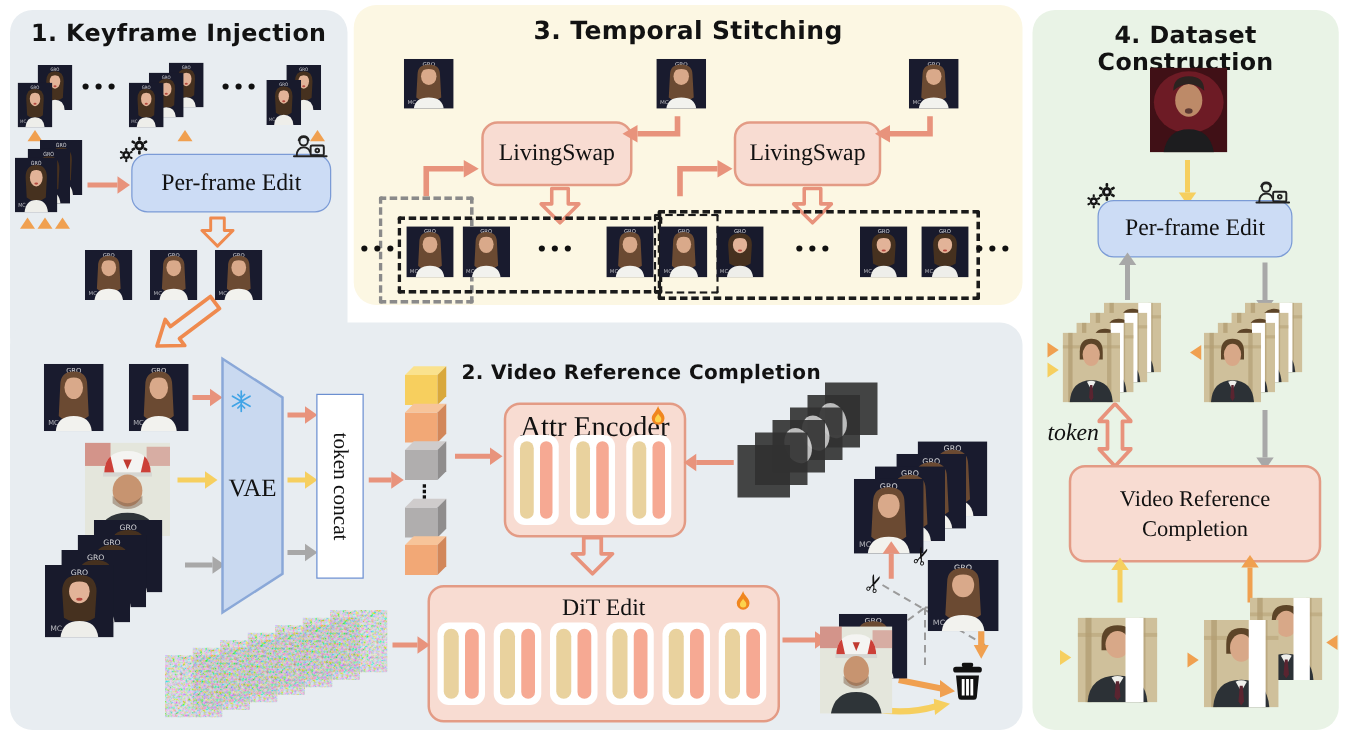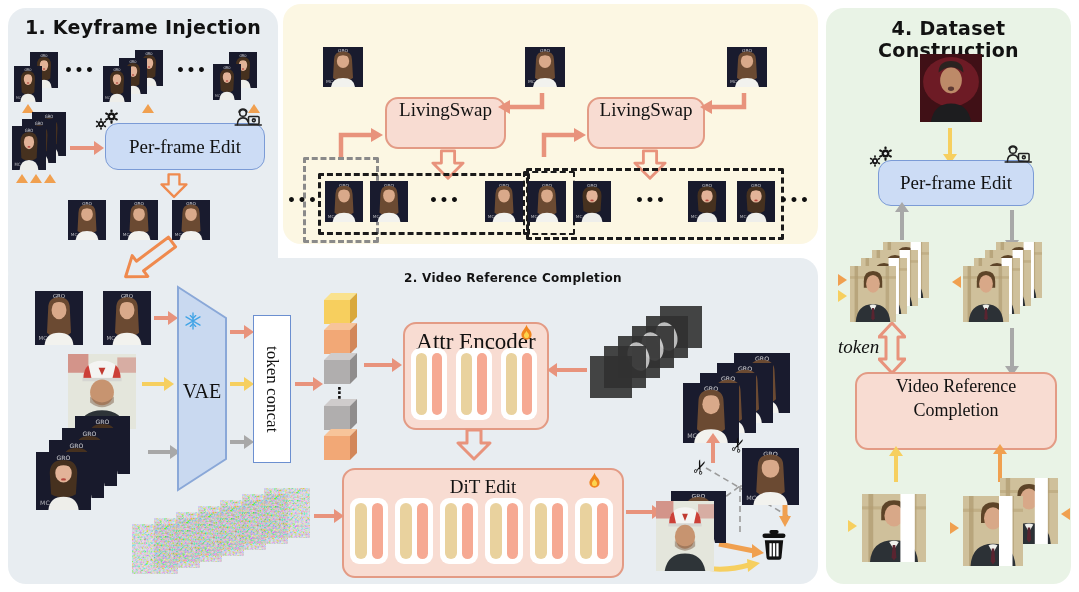--- a/index.html
+++ b/index.html
@@ -8,21 +8,21 @@
   .panel{position:absolute;border-radius:18px;}
   .p-gray{background:#e8edf1;}
   .p-cream{background:#fcf7e3;}
   .p-green{background:#e9f3e6;}
   .ttl{position:absolute;font-family:"DejaVu Sans",sans-serif;font-weight:600;color:#121212;
        text-align:center;letter-spacing:.3px;}
   .lbl{font-family:"Liberation Serif",serif;color:#111;}
   .box-blue{position:absolute;background:#ccdcf5;border:1.6px solid #7b9bd6;border-radius:13px;
             display:flex;align-items:center;justify-content:center;}
   .box-pink{position:absolute;background:#f8dcd2;border:2px solid #e39b85;border-radius:13px;}
-  .box-pink.center{display:flex;align-items:flex-start;justify-content:center;}
+  .box-pink.center{display:flex;align-items:center;justify-content:center;}
   .thumb{position:absolute;display:block;}
   .ar{position:absolute;--c:#e8937c;}
   .ar.h{height:4px;background:var(--c);}
   .ar.v{width:4px;background:var(--c);}
   .ar.r::after{content:"";position:absolute;left:100%;top:50%;margin-top:-7px;
                border:7px solid transparent;border-left:10px solid var(--c);}
   .ar.l::before{content:"";position:absolute;right:100%;top:50%;margin-top:-7px;
                border:7px solid transparent;border-right:10px solid var(--c);}
   .ar.u::before{content:"";position:absolute;bottom:100%;left:50%;margin-left:-7px;
                border:7px solid transparent;border-bottom:10px solid var(--c);}
@@ -239,20 +239,21 @@
       </svg>
     <svg class="thumb" viewBox="0 0 40 44" preserveAspectRatio="none" style="left:112px;top:192px;width:38px;height:40px;">
         <use href="#s-man"></use>
       </svg>
     <svg class="thumb" viewBox="0 0 40 44" preserveAspectRatio="none" style="left:164px;top:192px;width:38px;height:40px;">
         <use href="#s-man"></use>
       </svg>
   </div>
 
   <div class="panel p-cream" style="left:283px;top:4px;width:535px;height:240px;">
+    <div class="ttl" style="left:0;top:8px;width:535px;font-size:20px;">3. Temporal Stitching</div>
 
     <svg class="thumb" viewBox="0 0 40 44" preserveAspectRatio="none" style="left:40px;top:43px;width:40px;height:40px;">
         <use href="#s-man"></use>
       </svg>
     <svg class="thumb" viewBox="0 0 40 44" preserveAspectRatio="none" style="left:242px;top:43px;width:40px;height:40px;">
         <use href="#s-man"></use>
       </svg>
     <svg class="thumb" viewBox="0 0 40 44" preserveAspectRatio="none" style="left:444px;top:43px;width:40px;height:40px;">
         <use href="#s-man"></use>
       </svg>
@@ -319,21 +320,21 @@
         <use href="#s-woman"></use>
       </svg>
     <div class="dots" style="left:496px;top:188px;">•••</div>
   </div>
 
   <svg class="icon" style="left:114px;top:236px;width:64px;height:50px;z-index:5;">
     <polygon points="61.6,10.8 29.6,34.8 33.8,40.4 11.6,40.8 18.2,19.6 22.4,25.2 54.4,1.2" fill="none" stroke="#ef8a4e" stroke-width="3" stroke-linejoin="round"></polygon>
   </svg>
 
   <div class="panel p-gray" style="left:8px;top:258px;width:810px;height:326px;">
-    <div class="ttl" style="left:310px;top:13px;width:390px;font-size:12px;">2. Video Reference Completion</div>
+    <div class="ttl" style="left:310px;top:30px;width:390px;font-size:16px;">2. Video Reference Completion</div>
 
     <svg class="thumb" viewBox="0 0 40 44" preserveAspectRatio="none" style="left:27px;top:33px;width:48px;height:54px;">
         <use href="#s-man"></use>
       </svg>
     <svg class="thumb" viewBox="0 0 40 44" preserveAspectRatio="none" style="left:95px;top:33px;width:48px;height:54px;">
         <use href="#s-man"></use>
       </svg>
     <div class="ar h r" style="left:146px;top:58px;width:14px;--c:#e8937c;"></div>
 
     <svg class="thumb" viewBox="0 0 40 44" preserveAspectRatio="none" style="left:60px;top:96px;width:68px;height:75px;">

